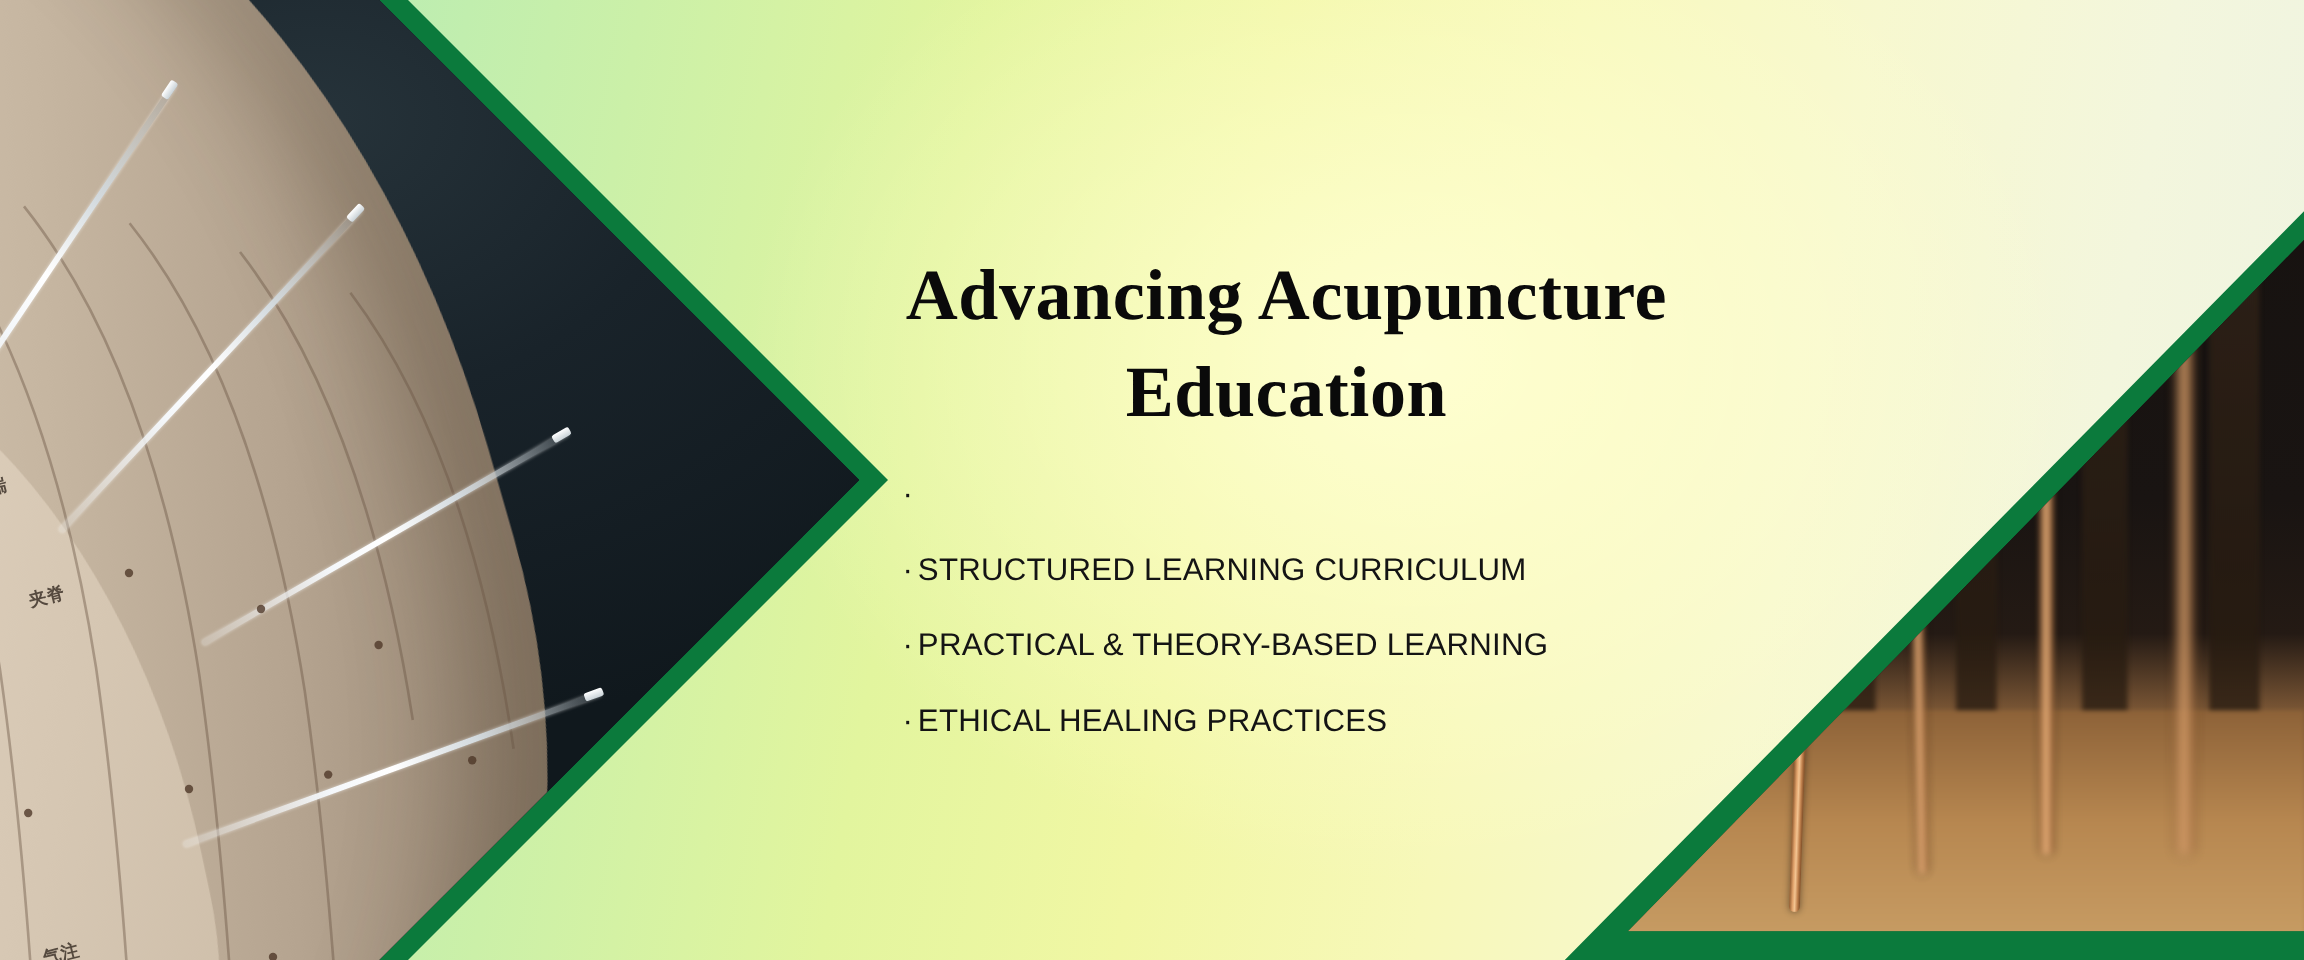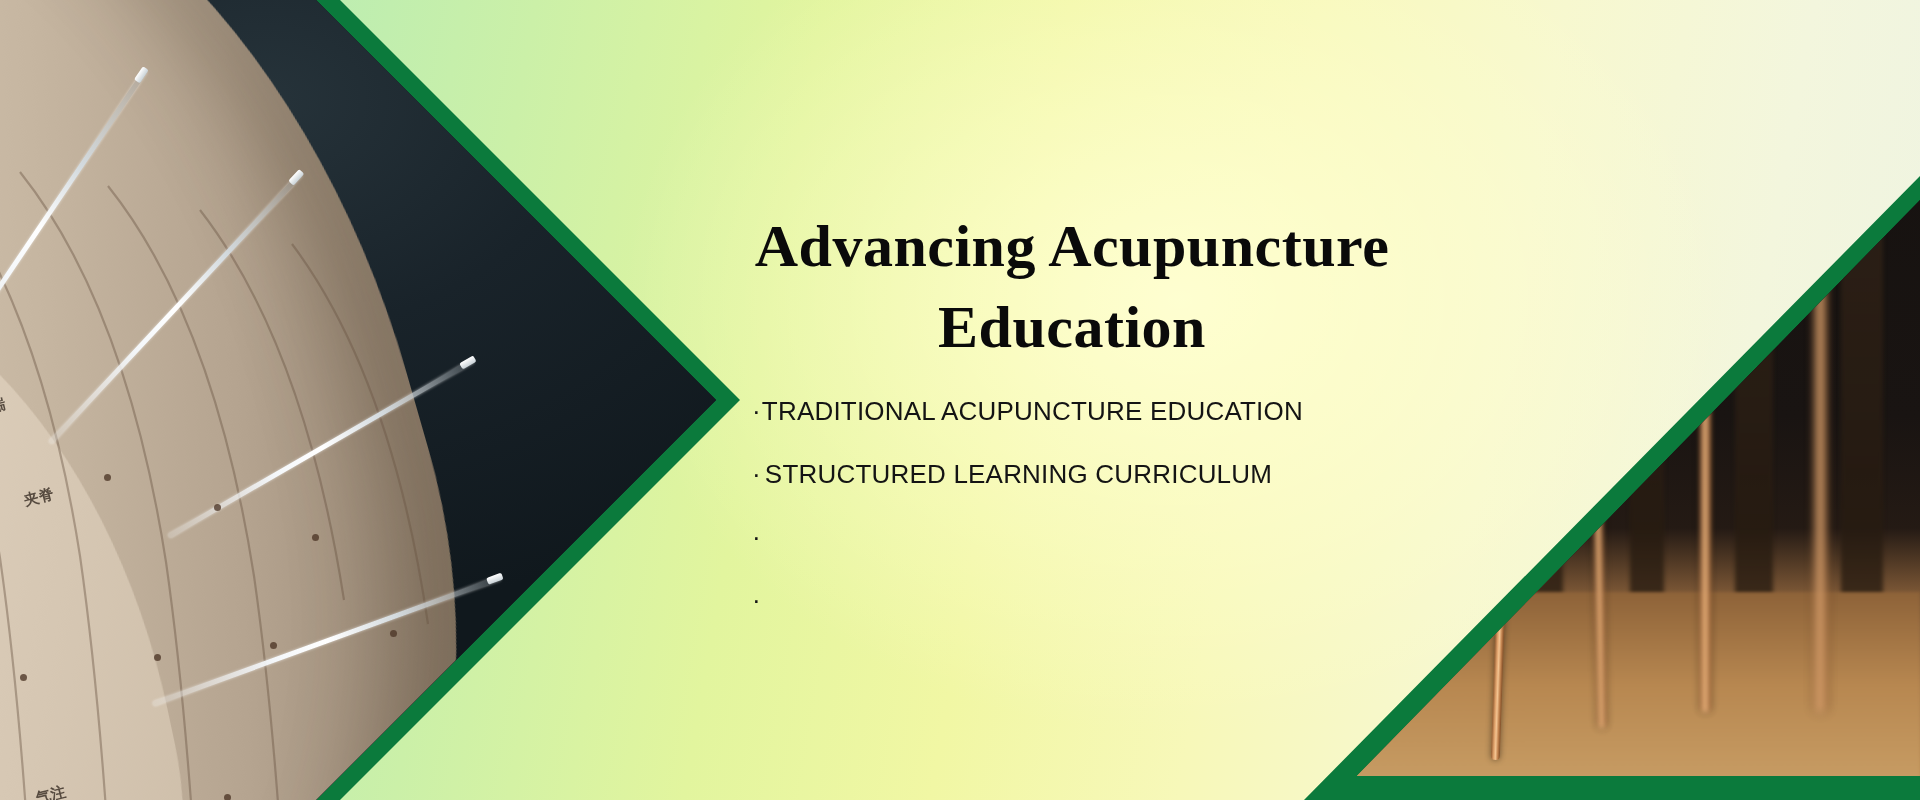--- a/index.html
+++ b/index.html
@@ -273,28 +273,29 @@
     <div class="needle2 blur" style="left:63%;top:41%;height:50%;transform:rotate(-1deg);"></div>
     <div class="needle2 blur" style="left:75%;top:35%;height:54%;width:11px;"></div>
     <div class="needle2 blur2" style="left:88%;top:31%;height:58%;width:13px;"></div>
   </div>
 
   <div class="content">
     <h1 class="headline">Advancing Acupuncture Education</h1>
     <ul class="bullets">
       <li class="tight">
         <span class="mk">·</span>
-        <span>TRADITIONAL ACUPUNCTURE EDUCATION</span>
       </li>
       <li>
         <span class="mk">·</span>
         <span> STRUCTURED LEARNING CURRICULUM</span>
       </li>
       <li>
         <span class="mk">·</span>
+        <span> PRACTICAL &amp; THEORY-BASED LEARNING</span>
       </li>
       <li>
         <span class="mk">·</span>
+        <span> ETHICAL HEALING PRACTICES</span>
       </li>
     </ul>
   </div>
 
 </div>
 
 </body></html>

